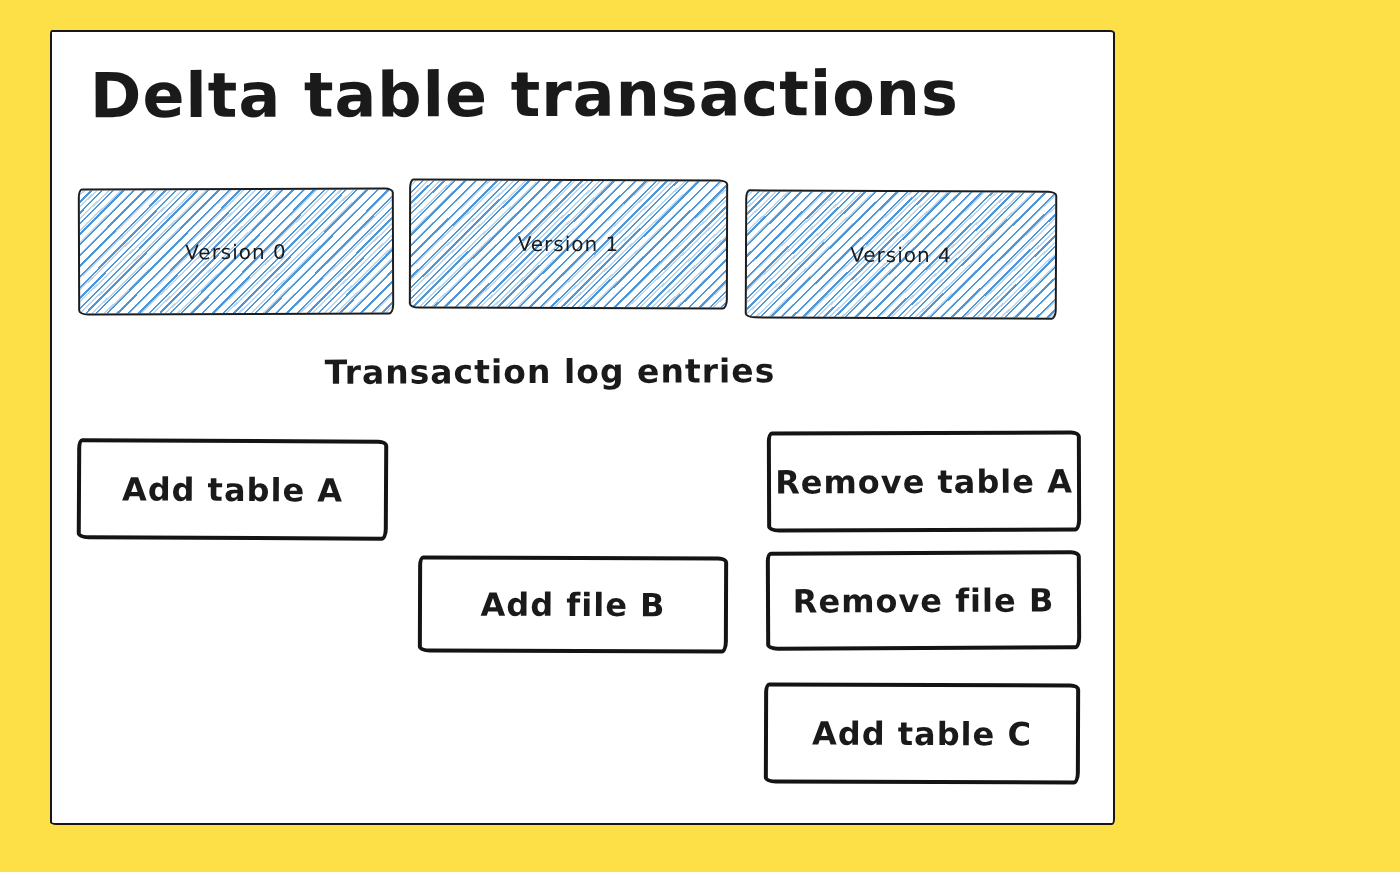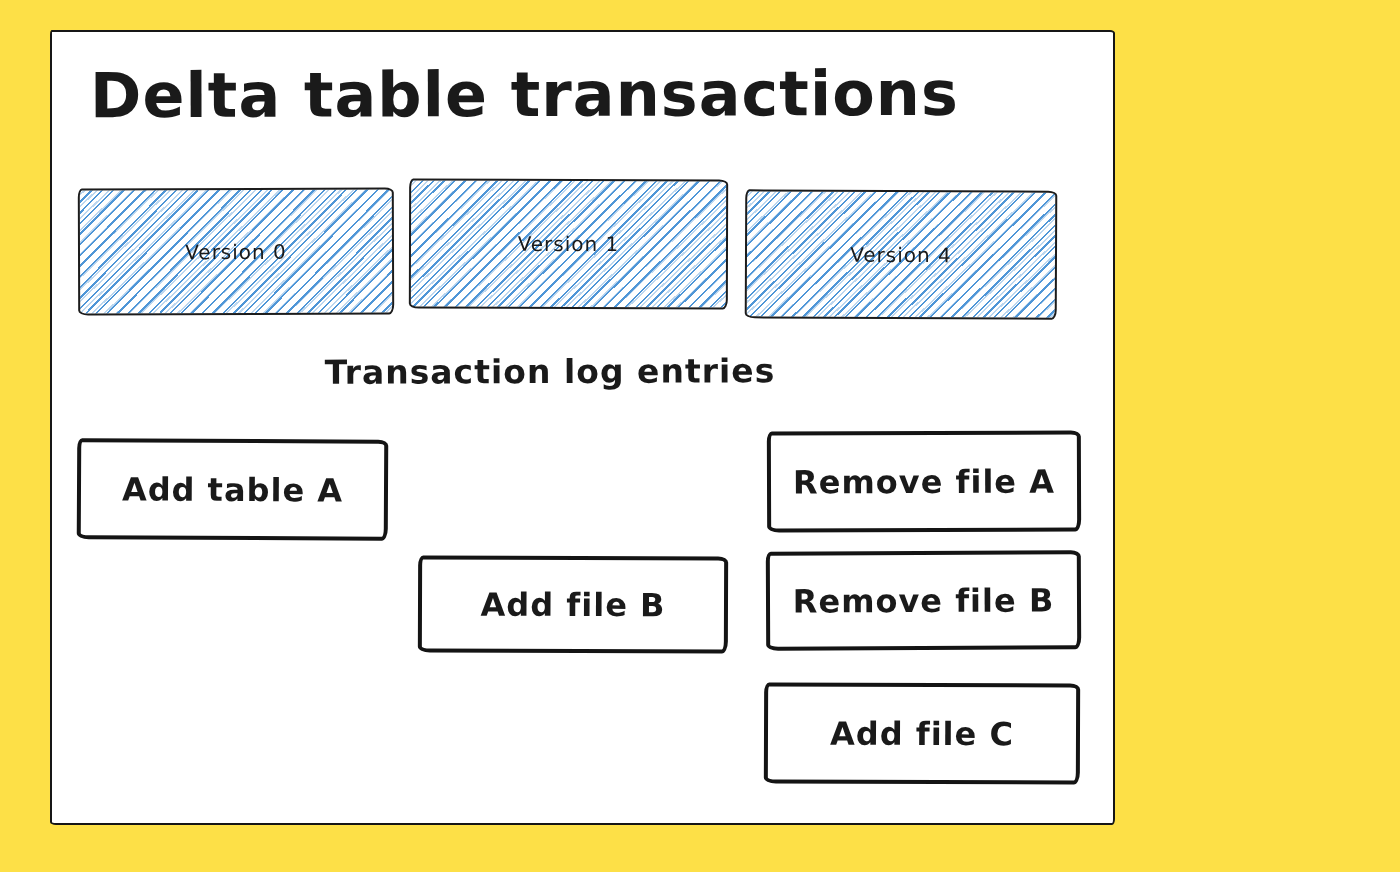--- a/index.html
+++ b/index.html
@@ -114,28 +114,28 @@
     <span class="vlabel">Version 4</span>
   </div>
 
   <div class="log-caption">Transaction log entries</div>
 
   <div class="entry-box e-add-a">
     <span class="elabel">Add table A</span>
   </div>
 
   <div class="entry-box e-remove-a">
-    <span class="elabel">Remove file A</span>
+    <span class="elabel">Remove table A</span>
   </div>
 
   <div class="entry-box e-add-b">
     <span class="elabel">Add file B</span>
   </div>
 
   <div class="entry-box e-remove-b">
     <span class="elabel">Remove file B</span>
   </div>
 
   <div class="entry-box e-add-c">
-    <span class="elabel">Add file C</span>
+    <span class="elabel">Add table C</span>
   </div>
 
 </div>
 
 </body></html>

